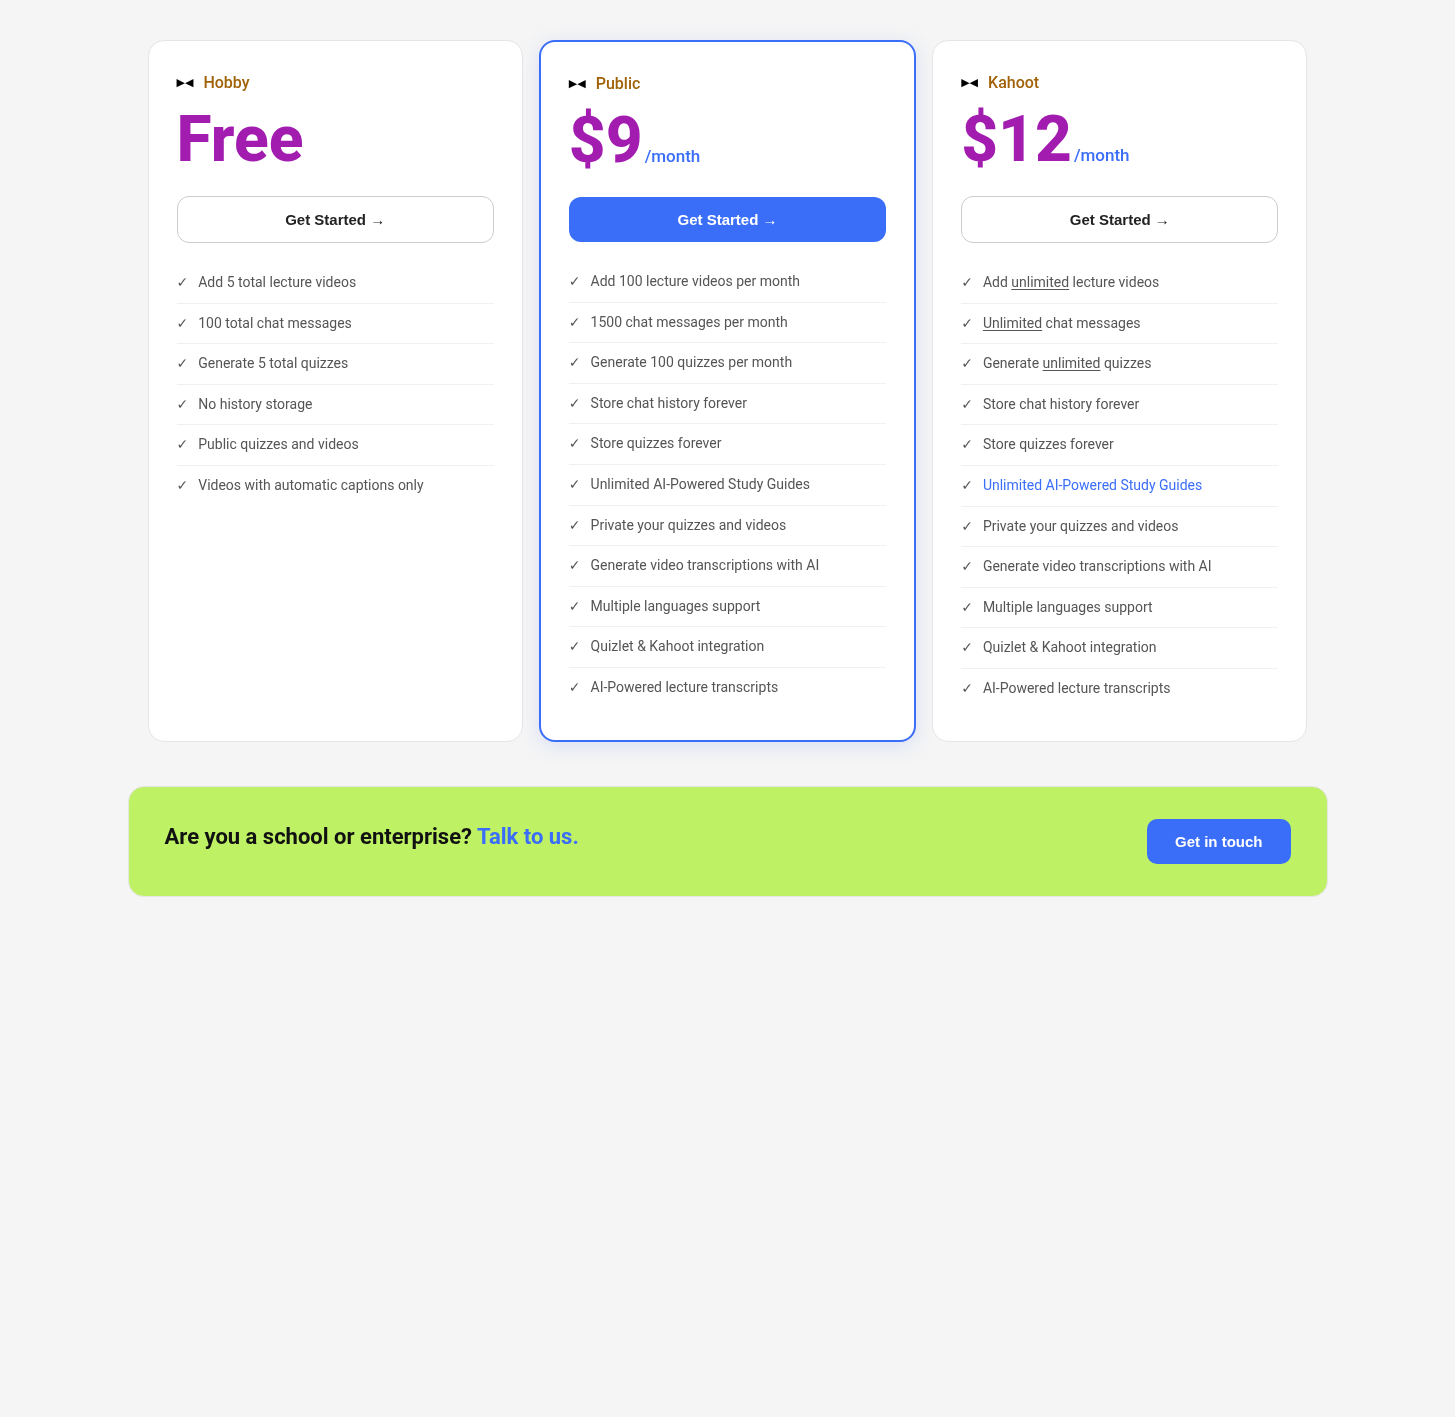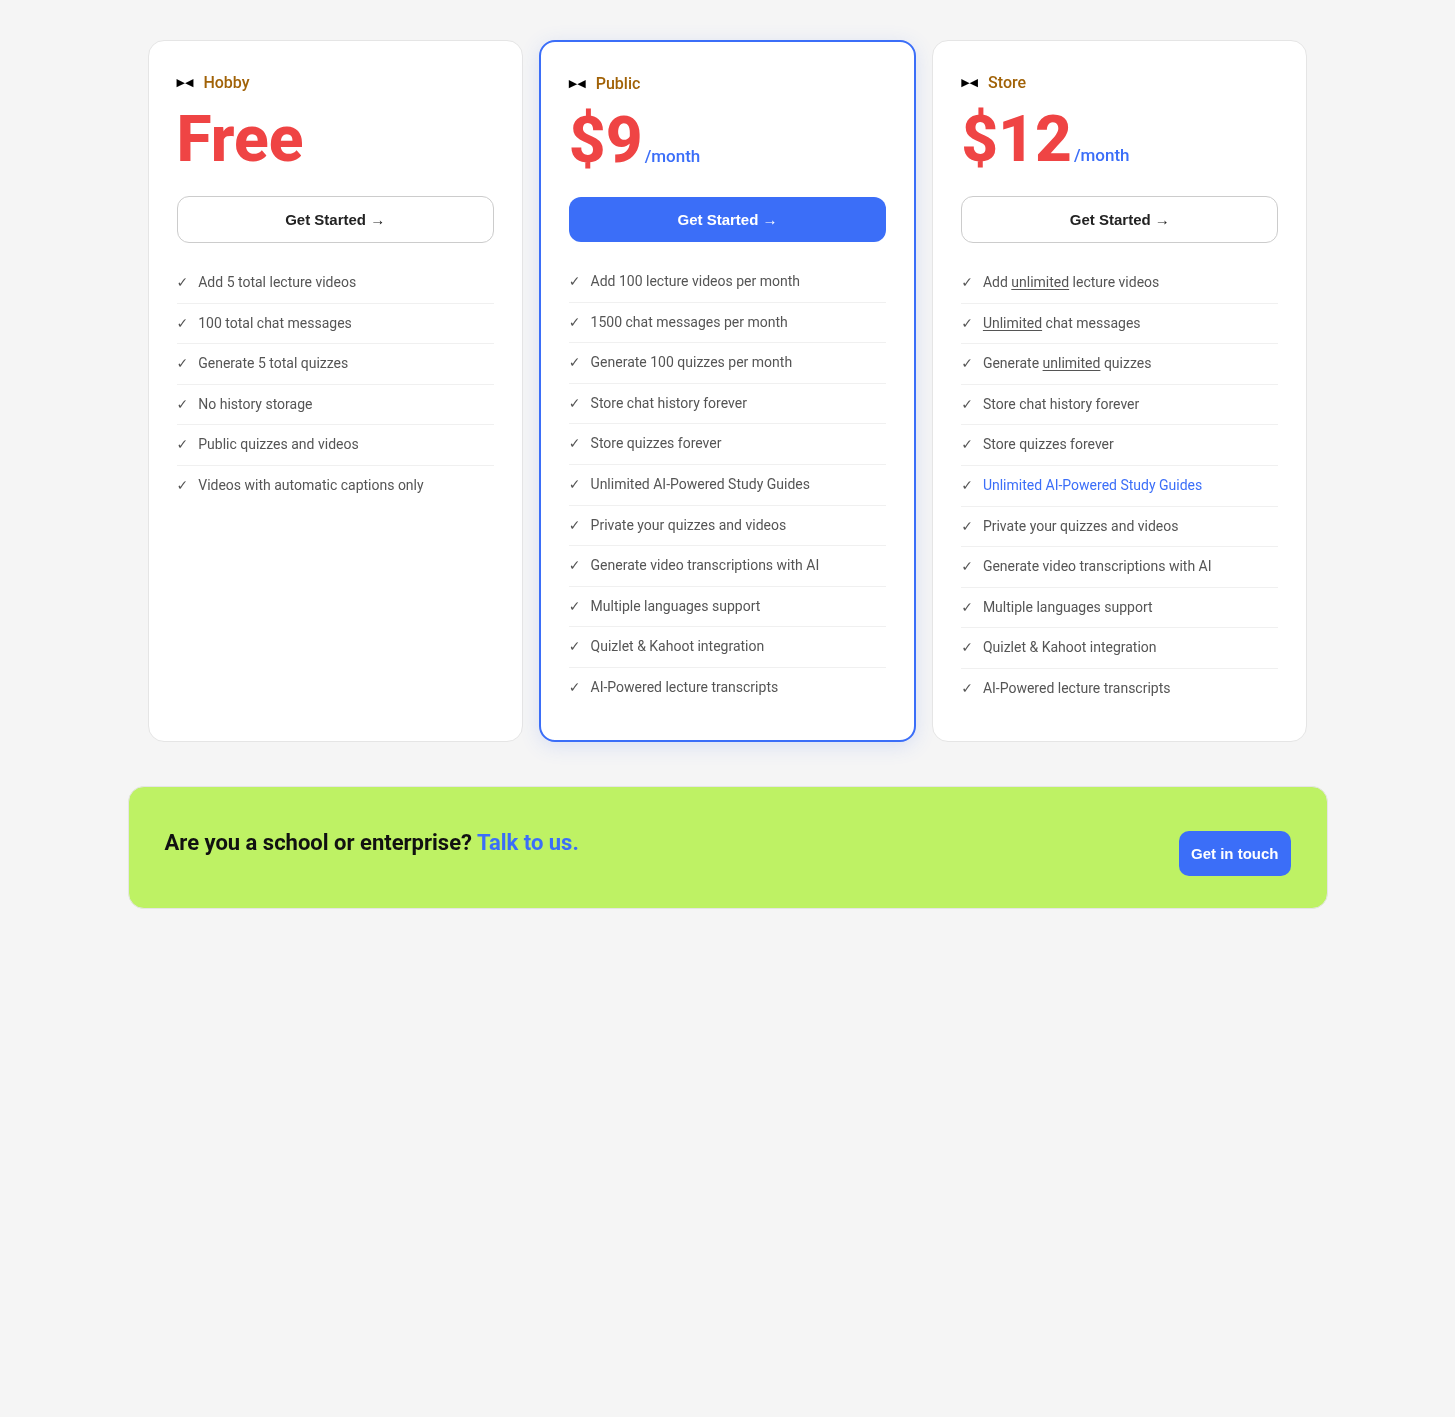--- a/index.html
+++ b/index.html
@@ -59,21 +59,21 @@
       color: #a16207;
     }
 
     .plan-price {
       margin-bottom: 24px;
     }
 
     .price-amount {
       font-size: 64px;
       font-weight: 800;
-      color: #ef4444;
+      color: #a21caf;
       line-height: 1;
     }
 
     .price-period {
       font-size: 17px;
       color: #3b6ef8;
       font-weight: 500;
     }
 
     .price-inline {
@@ -168,27 +168,26 @@
       color: #666;
       max-width: 380px;
       line-height: 1.6;
     }
 
     .get-in-touch-btn {
       background: #3b6ef8;
       color: #fff;
       border: none;
       border-radius: 10px;
-      padding: 14px 12px;
+      padding: 14px 28px;
       font-size: 15px;
       font-weight: 600;
       cursor: pointer;
       white-space: nowrap;
       transition: opacity 0.2s;
-      margin-top: 12px;
     }
   </style>
 </head>
 <body>
 
 <div class="pricing-container">
 
   <div class="plan-card">
     <div class="plan-header">
       <span class="plan-icon">
@@ -288,21 +287,21 @@
         <span class="feature-text">AI-Powered lecture transcripts</span>
       </li>
     </ul>
   </div>
 
   <div class="plan-card">
     <div class="plan-header">
       <span class="plan-icon">
         <span style="font-size:11px;">▶◀</span>
       </span>
-      <span class="plan-name">Store</span>
+      <span class="plan-name">Kahoot</span>
     </div>
     <div class="plan-price">
       <span class="price-inline">
         <span class="price-amount">$12</span>
           <span class="price-period">/month</span>
       </span>
     </div>
     <button class="cta-button outline">Get Started →</button>
     <ul class="features-list">
       <li class="feature-item">

